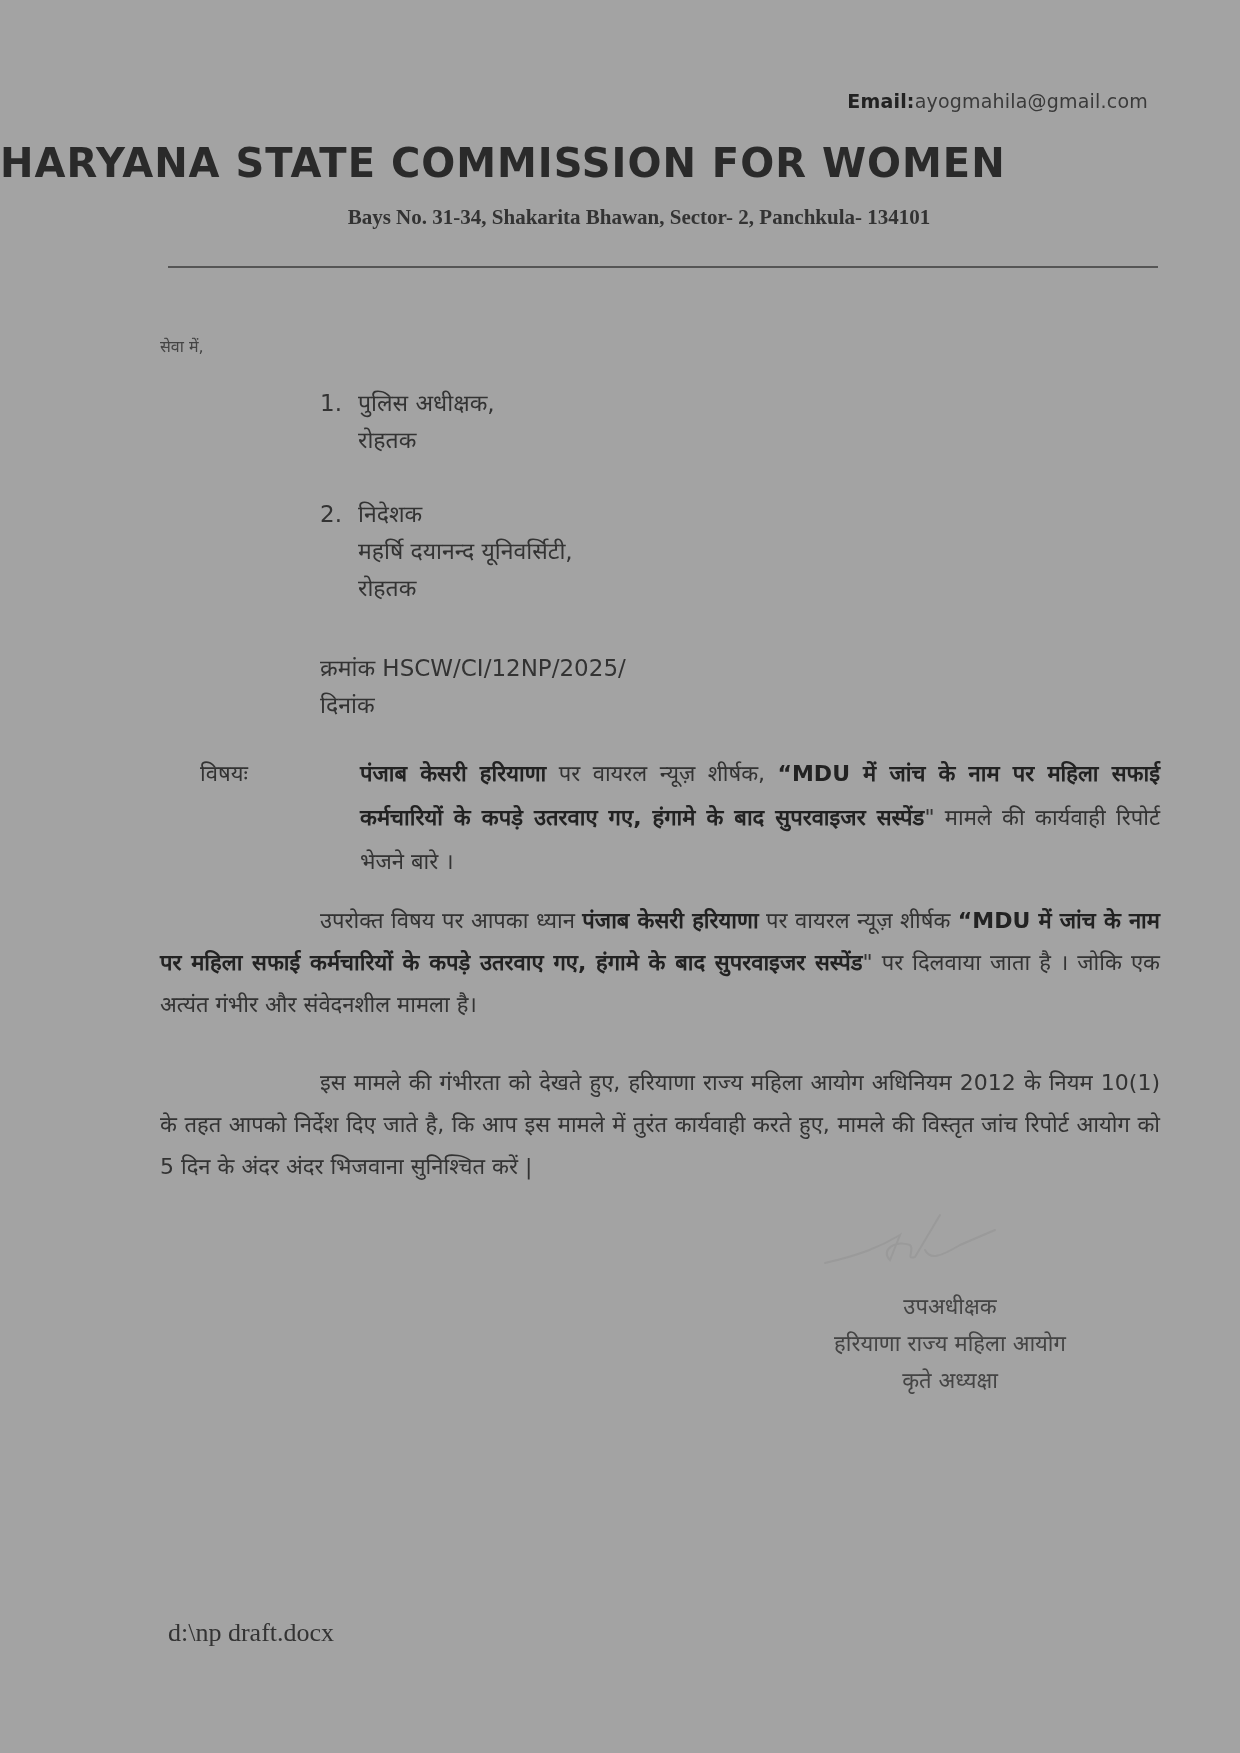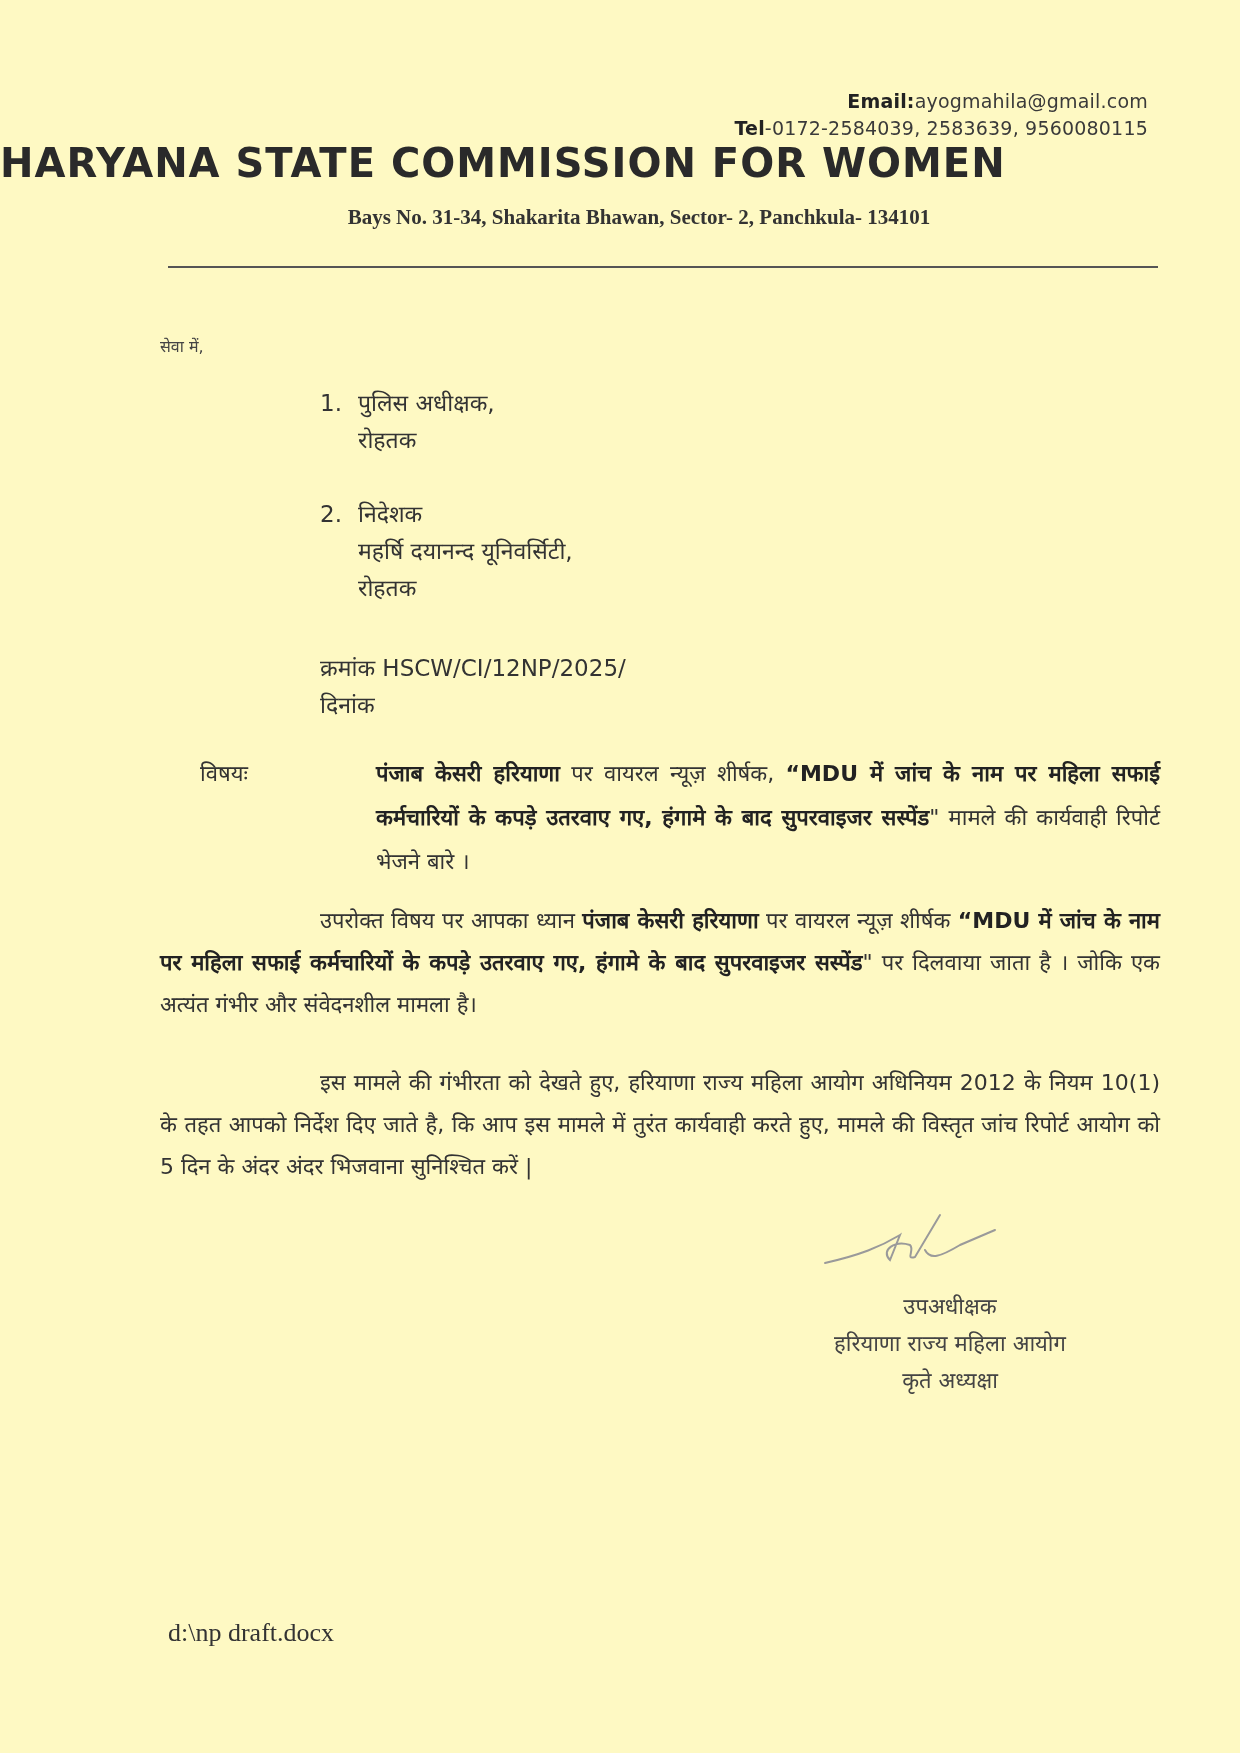--- a/index.html
+++ b/index.html
@@ -12,21 +12,21 @@
       height: 1753px;
       position: relative;
       overflow: hidden;
       color: #1a1a1a;
       font-family: "Liberation Sans", sans-serif;
     }
     .page {
       position: absolute;
       left: 0; top: 0;
       width: 1240px; height: 1753px;
-      background: #fef9c3;
+      background: #a3a3a3;
     }
     
     .contact {
       position: absolute;
       right: 92px;
       top: 88px;
       text-align: right;
       font-family: "DejaVu Sans", sans-serif;
       font-size: 19px;
       line-height: 27px;
@@ -96,21 +96,21 @@
     .subject {
       position: absolute;
       left: 160px;
       top: 752px;
       width: 1000px;
       display: flex;
       font-size: 22px;
       line-height: 44px;
     }
     .subject .sub-lbl { width: 160px; flex: none; margin-left: 40px; }
-    .subject .sub-text { flex: 1; text-align: justify; margin-left: 16px; }
+    .subject .sub-text { flex: 1; text-align: justify; }
     .b { font-weight: bold; color: #222; }
     .para {
       position: absolute;
       left: 160px;
       width: 1000px;
       font-size: 22px;
       line-height: 42px;
       text-align: justify;
     }
     .para1 { top: 900px; }
@@ -145,23 +145,20 @@
   </style>
 </head>
 <body>
 
 <div class="page">
 
   <div class="contact">
     <div>
       <span class="lbl">Email:</span><span>ayogmahila@gmail.com</span>
     </div>
-    <div>
-      <span class="lbl">Tel</span><span>-0172-2584039, 2583639, 9560080115</span>
-    </div>
   </div>
 
   <div class="org-title">HARYANA STATE COMMISSION FOR WOMEN</div>
   <div class="org-addr">Bays No. 31-34, Shakarita Bhawan, Sector- 2, Panchkula- 134101</div>
   <div class="rule"></div>
 
   <div class="sewa hindi">सेवा में,</div>
 
   <div class="recipients hindi">
     <div class="recipient">

